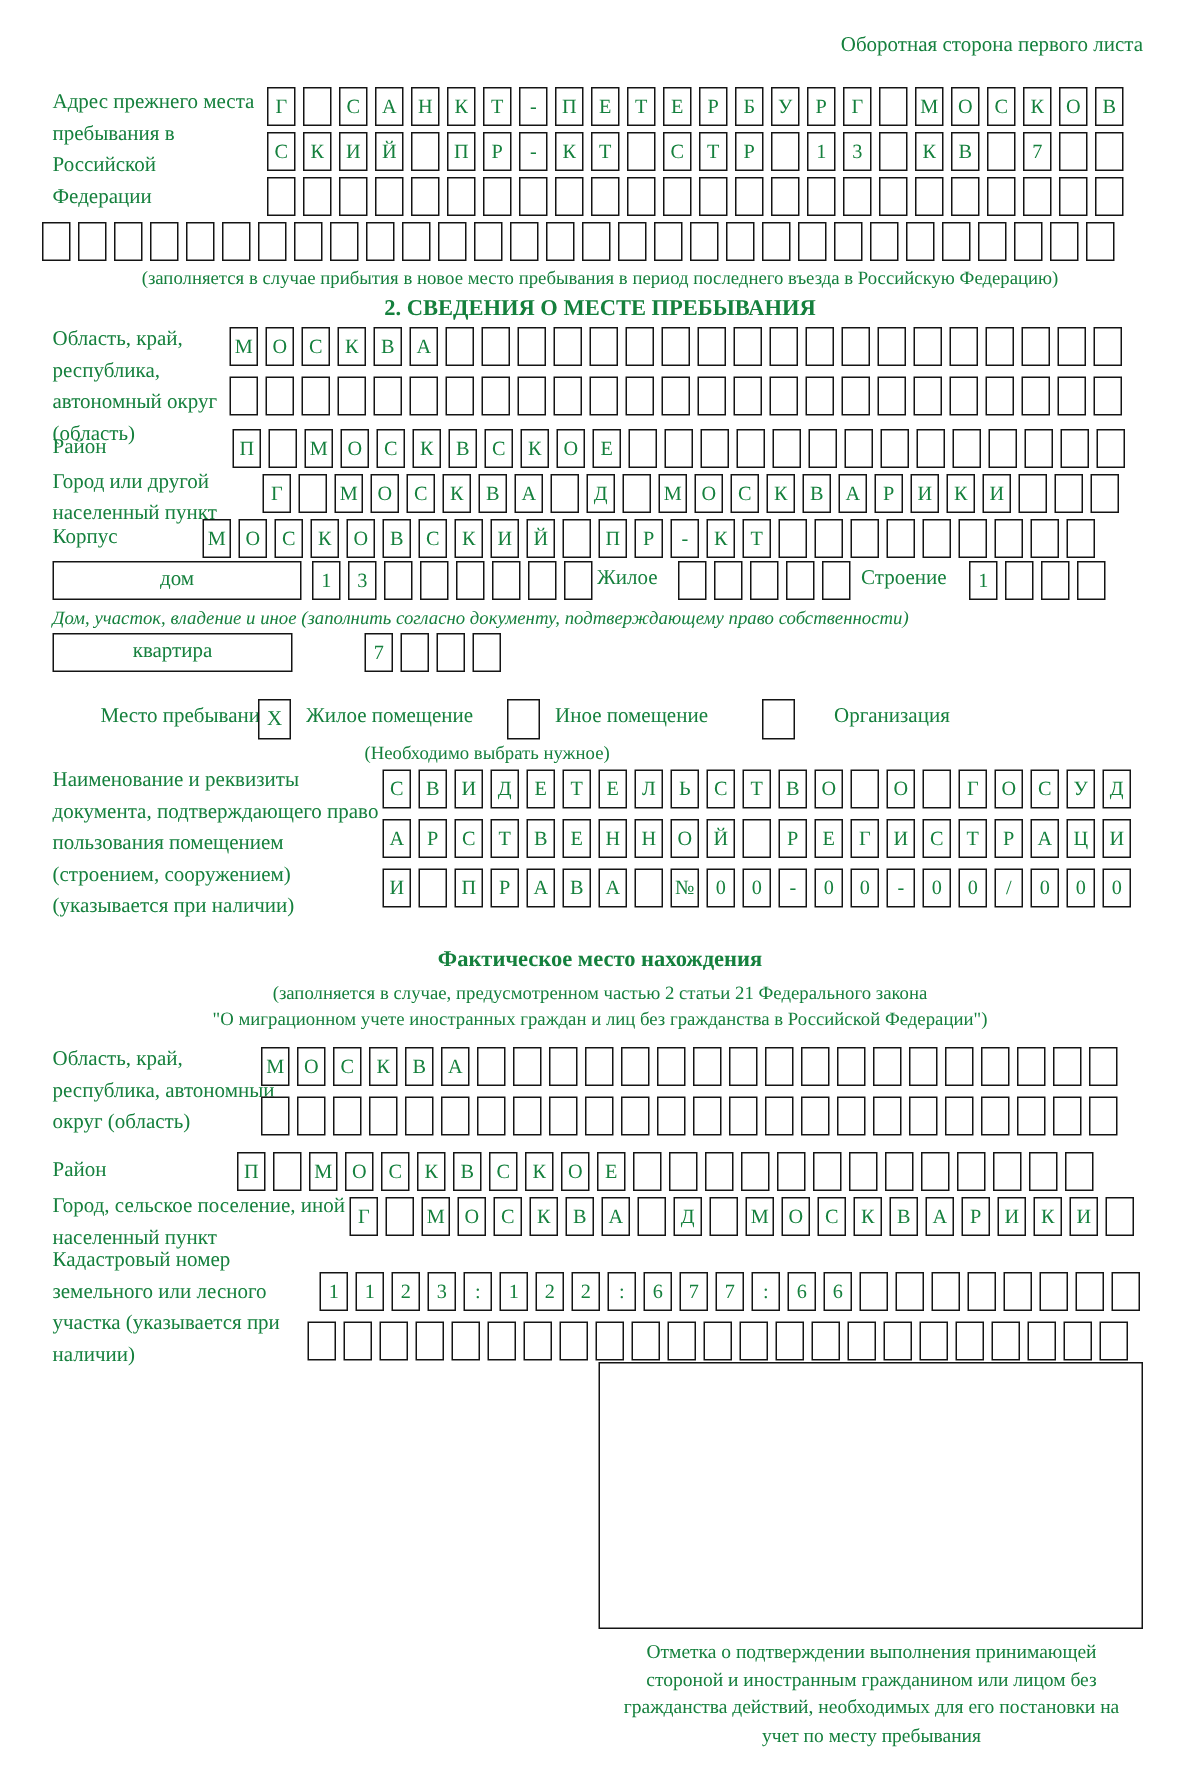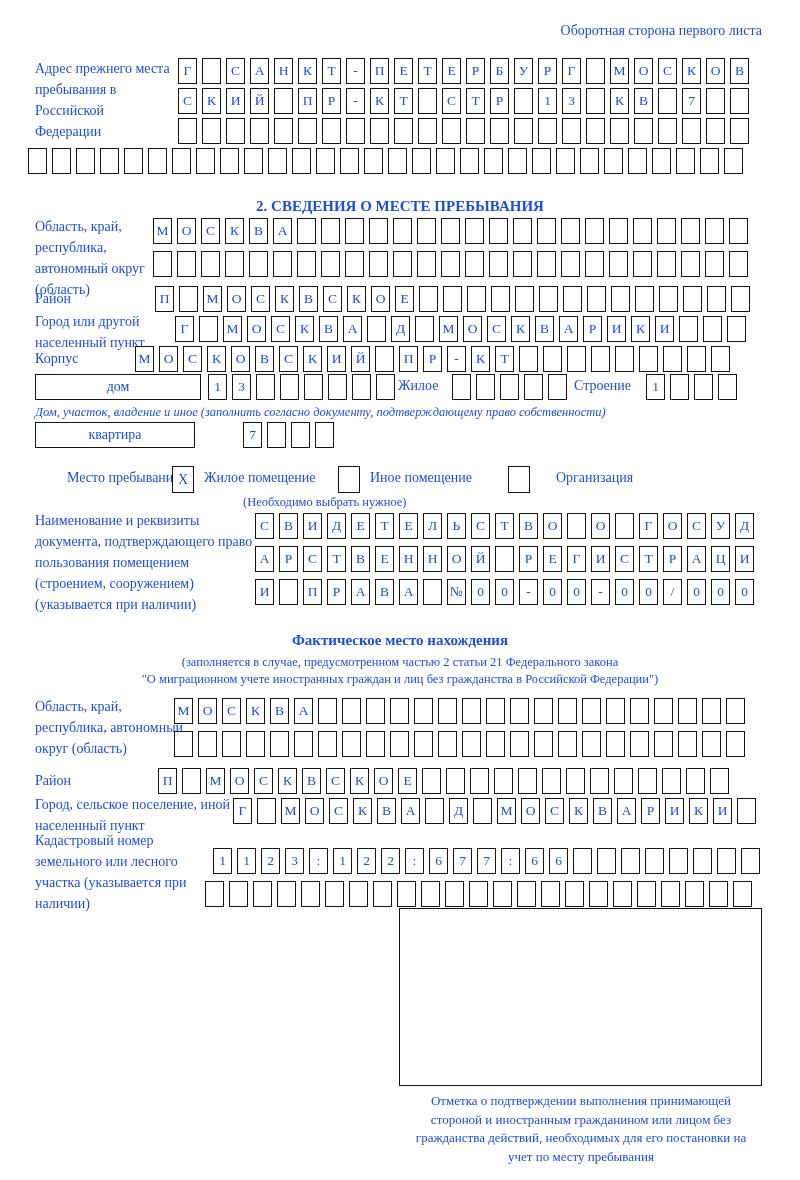--- a/index.html
+++ b/index.html
@@ -1,18 +1,18 @@
 <!DOCTYPE html>
 <html><head>
 <meta charset="utf-8">
 <style>
   html,body{margin:0;padding:0;background:#fff;}
   #page{
     position:relative;width:800px;height:1180px;background:#fff;
-    font-family:"Liberation Serif","DejaVu Serif",serif;color:#1d4ed8;overflow:hidden;
+    font-family:"Liberation Serif","DejaVu Serif",serif;color:#15803d;overflow:hidden;
   }
   .lbl{position:absolute;font-size:14px;line-height:21px;}
   .cap{position:absolute;font-size:12.5px;line-height:16px;}
   .cap-center{position:absolute;left:0;width:100%;text-align:center;font-size:12.5px;}
   .hdr{position:absolute;left:0;width:100%;text-align:center;font-weight:bold;font-size:15px;}
   .cellrow{position:absolute;display:flex;gap:5px;}
   .cell{
     width:19px;height:26px;border:1.6px solid #141414;box-sizing:border-box;
     display:flex;align-items:center;justify-content:center;
     font-size:13.5px;background:#fff;flex:0 0 auto;
@@ -139,20 +139,21 @@
       <div class="cell"></div>
       <div class="cell"></div>
       <div class="cell"></div>
       <div class="cell"></div>
       <div class="cell"></div>
       <div class="cell"></div>
       <div class="cell"></div>
       <div class="cell"></div>
       <div class="cell"></div>
     </div>
+  <div class="cap-center" style="top:178px;">(заполняется в случае прибытия в новое место пребывания в период последнего въезда в Российскую Федерацию)</div>
 
   <div class="hdr" style="top:198px;">2. СВЕДЕНИЯ О МЕСТЕ ПРЕБЫВАНИЯ</div>
 
   <div class="lbl" style="left:35px;top:216px;width:112px;">Область, край, республика, автономный округ (область)</div>
   <div class="cellrow" style="left:153px;top:218px;">
       <div class="cell">М</div>
       <div class="cell">О</div>
       <div class="cell">С</div>
       <div class="cell">К</div>
       <div class="cell">В</div>

